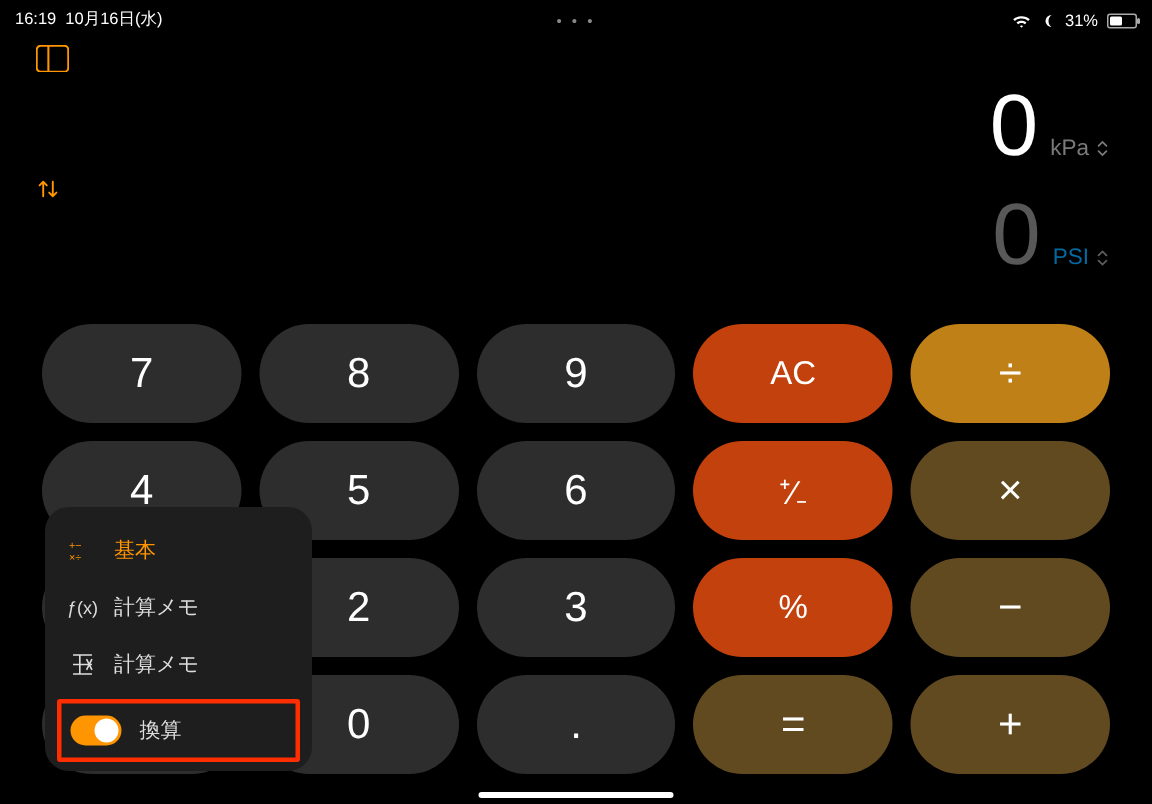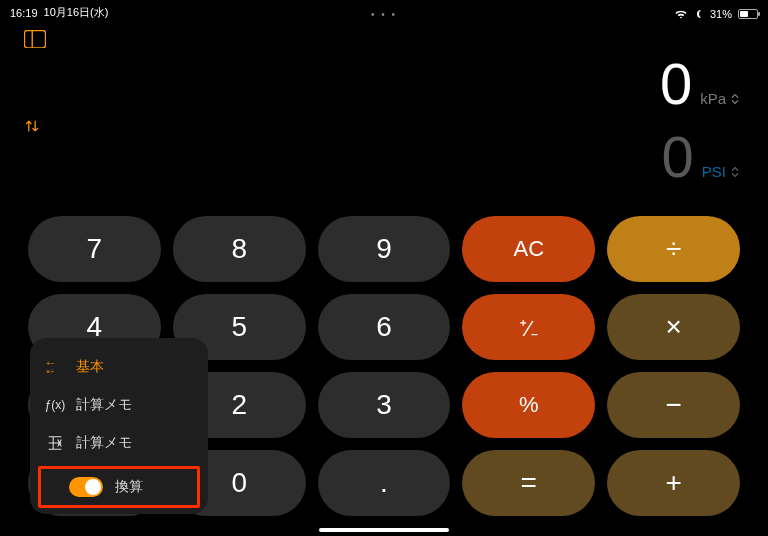--- a/index.html
+++ b/index.html
@@ -126,21 +126,21 @@
     width: 34px; height: 20px; border-radius: 10px;
     background: #ff9500; position: relative; flex-shrink:0;
   }
   .toggle::after {
     content:""; position:absolute; right:2px; top:2px;
     width:16px; height:16px; background:#fff; border-radius:50%;
   }
   .highlight-box {
     border: 3px solid #ff2e00;
     border-radius: 2px;
-    padding: 8px 28px;
+    padding: 8px 6px;
     margin: 4px 8px 2px 8px;
     display:flex; align-items:center; gap:12px;
     color:#ddd; font-size:14px;
   }
 
   
   .home-indicator {
     position:absolute;
     bottom:4px; left:50%; transform:translateX(-50%);
     width:130px; height:4px; border-radius:3px;

